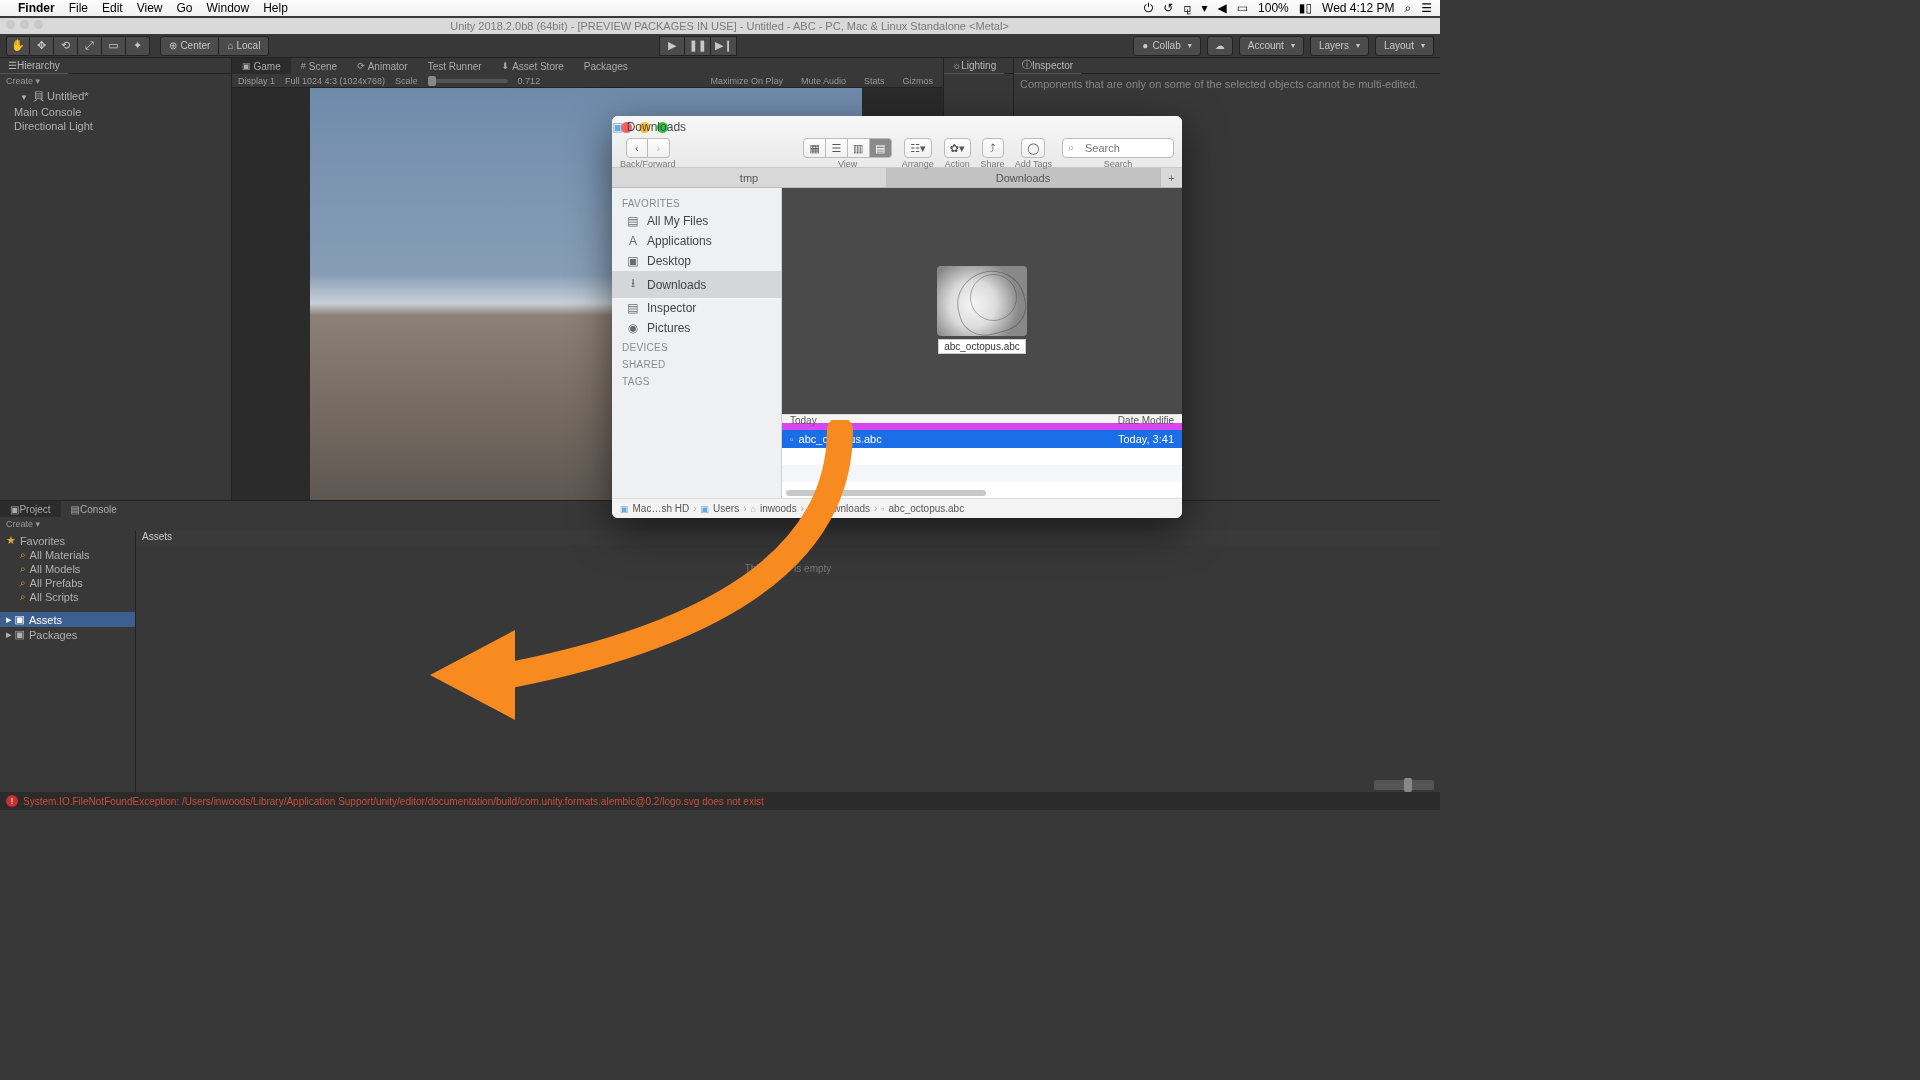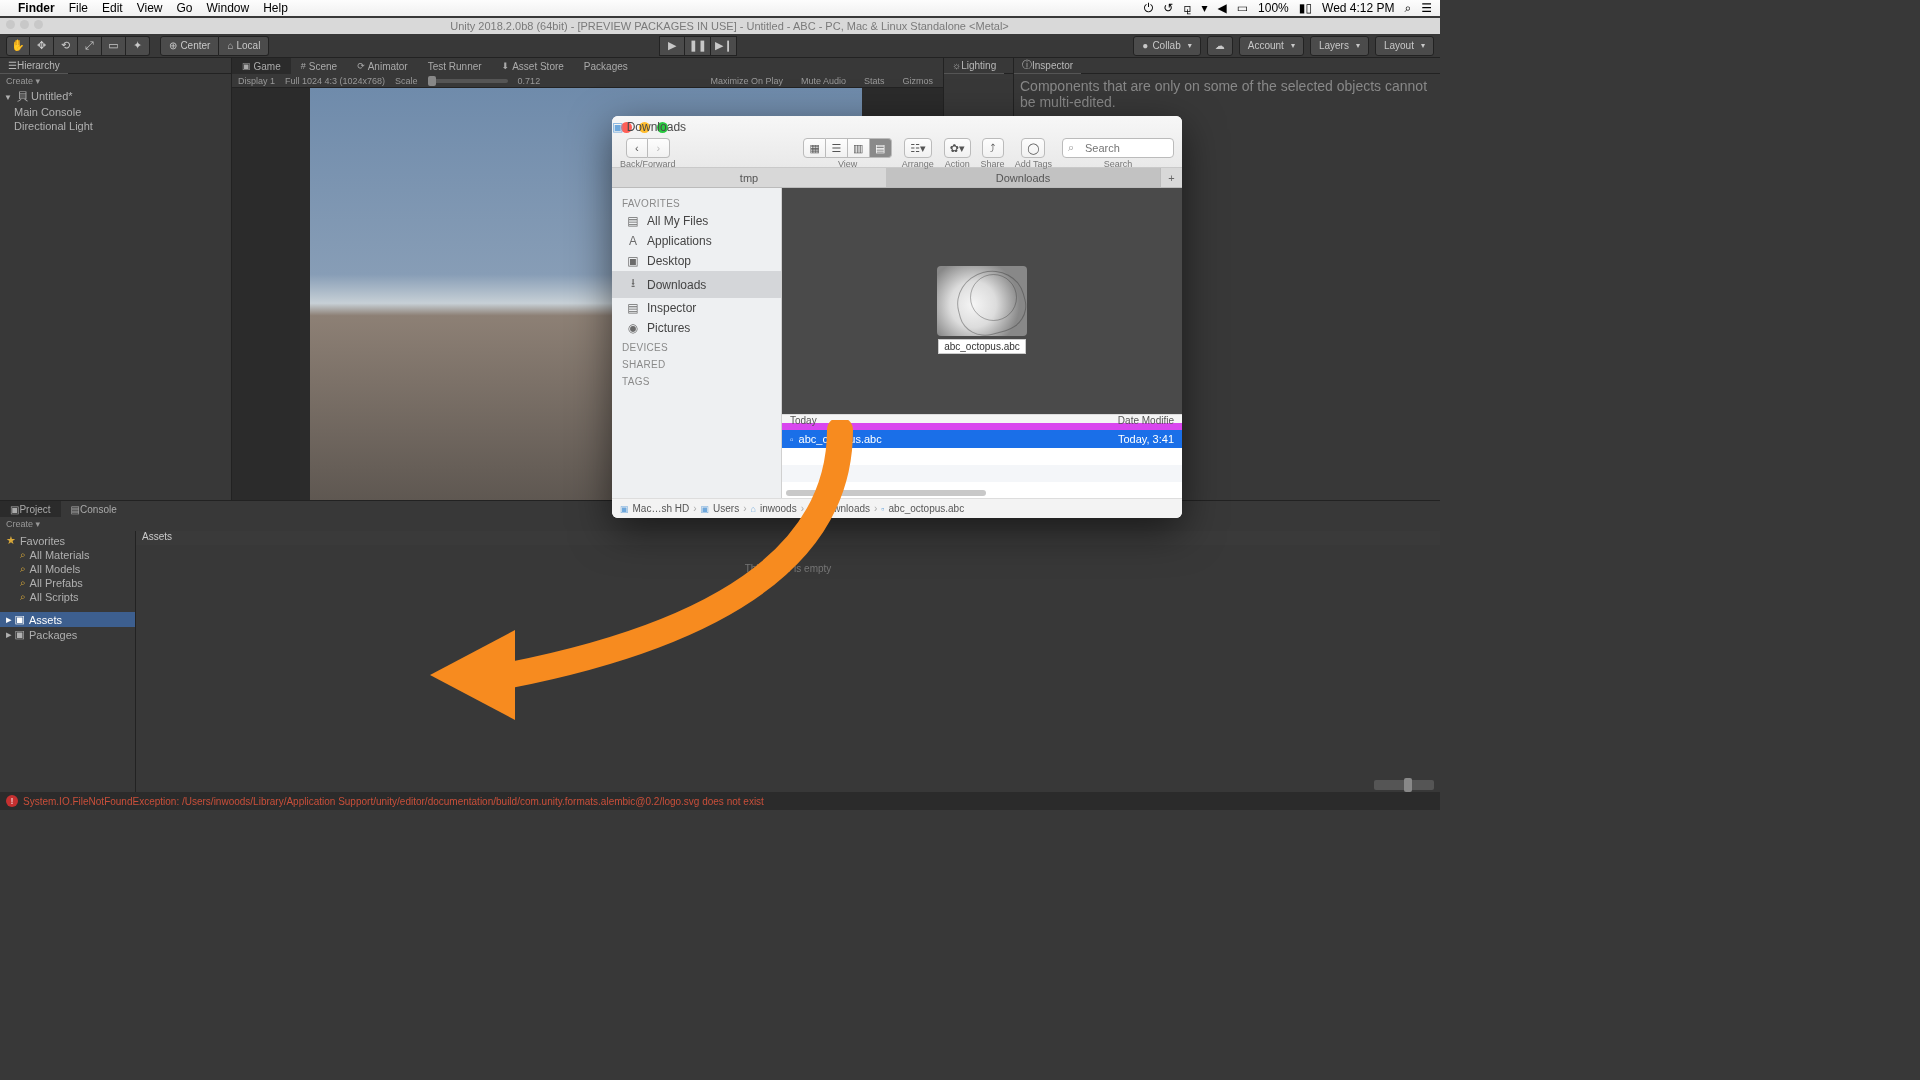--- a/index.html
+++ b/index.html
@@ -36,37 +36,37 @@
 .cloud { width: 26px; justify-content: center; }
 .dd-arrow::after { content: "▾"; font-size: 8px; margin-left: 3px; }
 
 
 .panel-tab { height: 16px; background: #383838; padding: 0 8px; color: #b8b8b8; font-size: 10px; display: inline-flex; align-items: center; border-bottom: 1px solid #555; }
 .panel-header { height: 16px; background: #383838; border-bottom: 1px solid #222; display: flex; align-items: center; }
 
 .hierarchy { position: absolute; top: 58px; left: 0; width: 232px; height: 442px; background: #383838; border-right: 1px solid #222; }
 .hierarchy .create { font-size: 9px; padding: 2px 6px; color: #999; }
 .tree-row { padding: 1px 6px 1px 14px; font-size: 11px; }
-.tree-row.scene { padding-left: 4px; }
+.tree-row.scene { padding-left: 20px; }
 .tree-row .tri { font-size: 8px; margin-right: 2px; }
 
 .center-area { position: absolute; top: 58px; left: 232px; right: 496px; height: 442px; background: #2b2b2b; border-right: 1px solid #222; }
 .center-tabs { height: 16px; background: #383838; display: flex; align-items: center; gap: 0; }
 .center-tabs .tab { padding: 0 10px; height: 16px; display: flex; align-items: center; font-size: 10px; color: #aaa; }
 .center-tabs .tab.active { background: #2b2b2b; }
 .center-tabs .tab .ico { margin-right: 3px; font-size: 9px; }
 .game-bar { height: 14px; background: #383838; display: flex; align-items: center; font-size: 9px; color: #999; padding: 0 6px; gap: 10px; border-bottom: 1px solid #222; }
 .game-bar .spacer { flex: 1; }
 .game-bar .pill { padding: 0 4px; }
 .game-view { position: absolute; top: 30px; left: 78px; width: 552px; height: 414px; background: linear-gradient(#6f8bab 0%, #879db6 45%, #c7d0d6 52%, #8d8075 55%, #5e5751 100%); }
 
 .right-col { position: absolute; top: 58px; right: 0; width: 496px; height: 442px; display: flex; }
 .lighting { width: 70px; background: #383838; border-right: 1px solid #222; }
 .inspector { flex: 1; background: #383838; }
-.inspector .msg { font-size: 14px; color: #888; padding: 4px 6px; }
+.inspector .msg { font-size: 11px; color: #888; padding: 4px 6px; }
 
 
 .bottom { position: absolute; top: 500px; left: 0; right: 0; bottom: 18px; background: #383838; border-top: 1px solid #222; }
 .bottom-tabs { height: 16px; display: flex; }
 .bottom-tabs .tab { padding: 0 10px; height: 16px; display: flex; align-items: center; font-size: 10px; color: #aaa; }
 .bottom-tabs .tab.active { background: #2b2b2b; }
 .proj-create { font-size: 9px; padding: 2px 6px; color: #999; }
 .proj-body { position: absolute; top: 30px; left: 0; right: 0; bottom: 0; display: flex; }
 .proj-left { width: 136px; border-right: 1px solid #222; padding: 2px 0; }
 .proj-left .row { padding: 1px 6px; font-size: 11px; display: flex; align-items: center; gap: 4px; }

